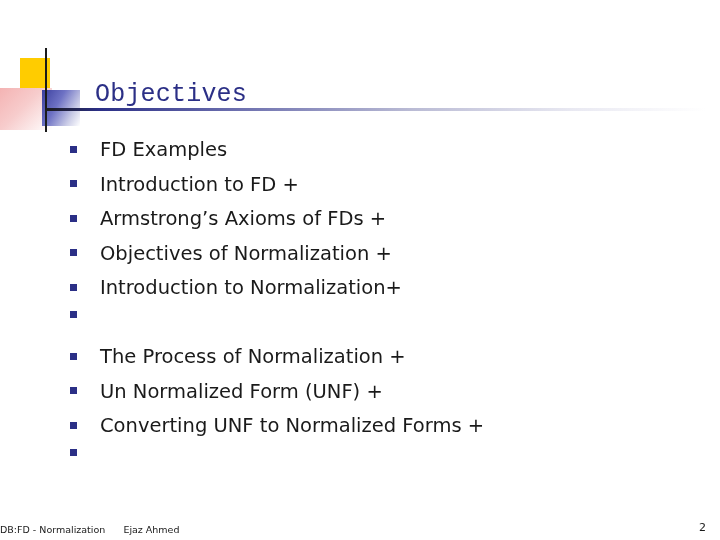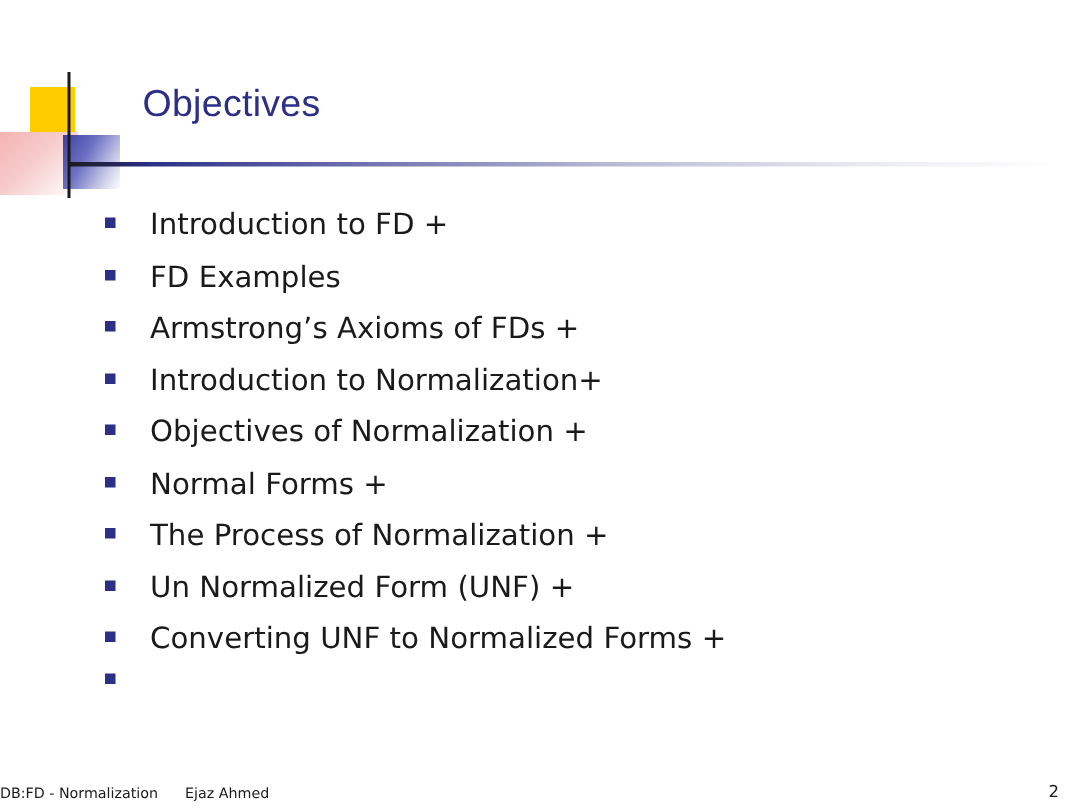--- a/index.html
+++ b/index.html
@@ -53,24 +53,24 @@
     top: 0px;
     width: 2px;
     height: 84px;
     background: #1a1a1a;
   }
 
   
   .title {
     position: absolute;
     left: 95px;
-    top: 55px;
+    top: 80px;
     font-size: 25px;
     color: #2b2f86;
-    font-family: Liberation Sans, sans-serif;
+    font-family: Liberation Mono, monospace;
     letter-spacing: 0.2px;
   }
   .title-rule {
     position: absolute;
     left: 46px;
     top: 108px;
     width: 660px;
     height: 3px;
     background: linear-gradient(90deg, #1b1b1b 0%, #2b2f86 8%, #6a6dad 28%, #b9bad4 55%, #e9e9f2 80%, #ffffff 100%);
   }
@@ -152,46 +152,45 @@
   <div class="deco-vline"></div>
 </div>
 
 <div class="title">Objectives</div>
 <div class="title-rule"></div>
 
 <div class="bullets">
 
   <div class="bullet-row">
     <span class="bullet-marker"><i></i></span>
+    <span class="bullet-text">FD Examples</span>
+  </div>
+
+  <div class="bullet-row">
+    <span class="bullet-marker"><i></i></span>
     <span class="bullet-text">Introduction to FD +</span>
   </div>
 
   <div class="bullet-row">
     <span class="bullet-marker"><i></i></span>
-    <span class="bullet-text">FD Examples</span>
-  </div>
-
-  <div class="bullet-row">
-    <span class="bullet-marker"><i></i></span>
     <span class="bullet-text">Armstrong’s Axioms of FDs +</span>
   </div>
 
   <div class="bullet-row">
     <span class="bullet-marker"><i></i></span>
+    <span class="bullet-text">Objectives of Normalization +</span>
+  </div>
+
+  <div class="bullet-row">
+    <span class="bullet-marker"><i></i></span>
     <span class="bullet-text">Introduction to Normalization+</span>
   </div>
 
   <div class="bullet-row">
     <span class="bullet-marker"><i></i></span>
-    <span class="bullet-text">Objectives of Normalization +</span>
-  </div>
-
-  <div class="bullet-row">
-    <span class="bullet-marker"><i></i></span>
-    <span class="bullet-text">Normal Forms +</span>
   </div>
 
   <div class="bullet-row">
     <span class="bullet-marker"><i></i></span>
     <span class="bullet-text">The Process of Normalization +</span>
   </div>
 
   <div class="bullet-row">
     <span class="bullet-marker"><i></i></span>
     <span class="bullet-text">Un Normalized Form (UNF) +</span>

